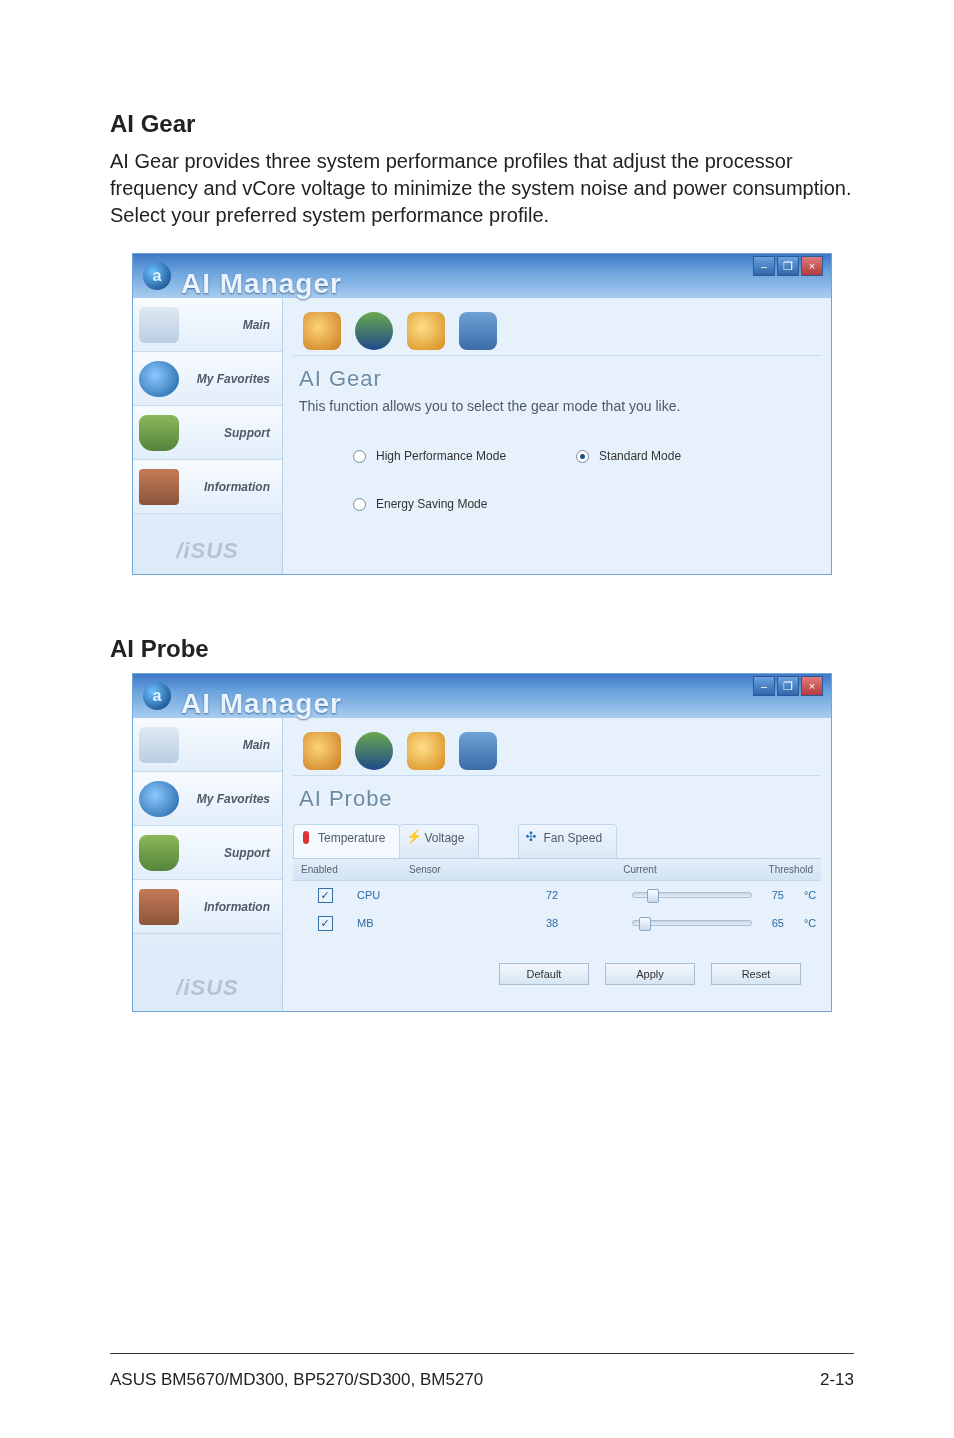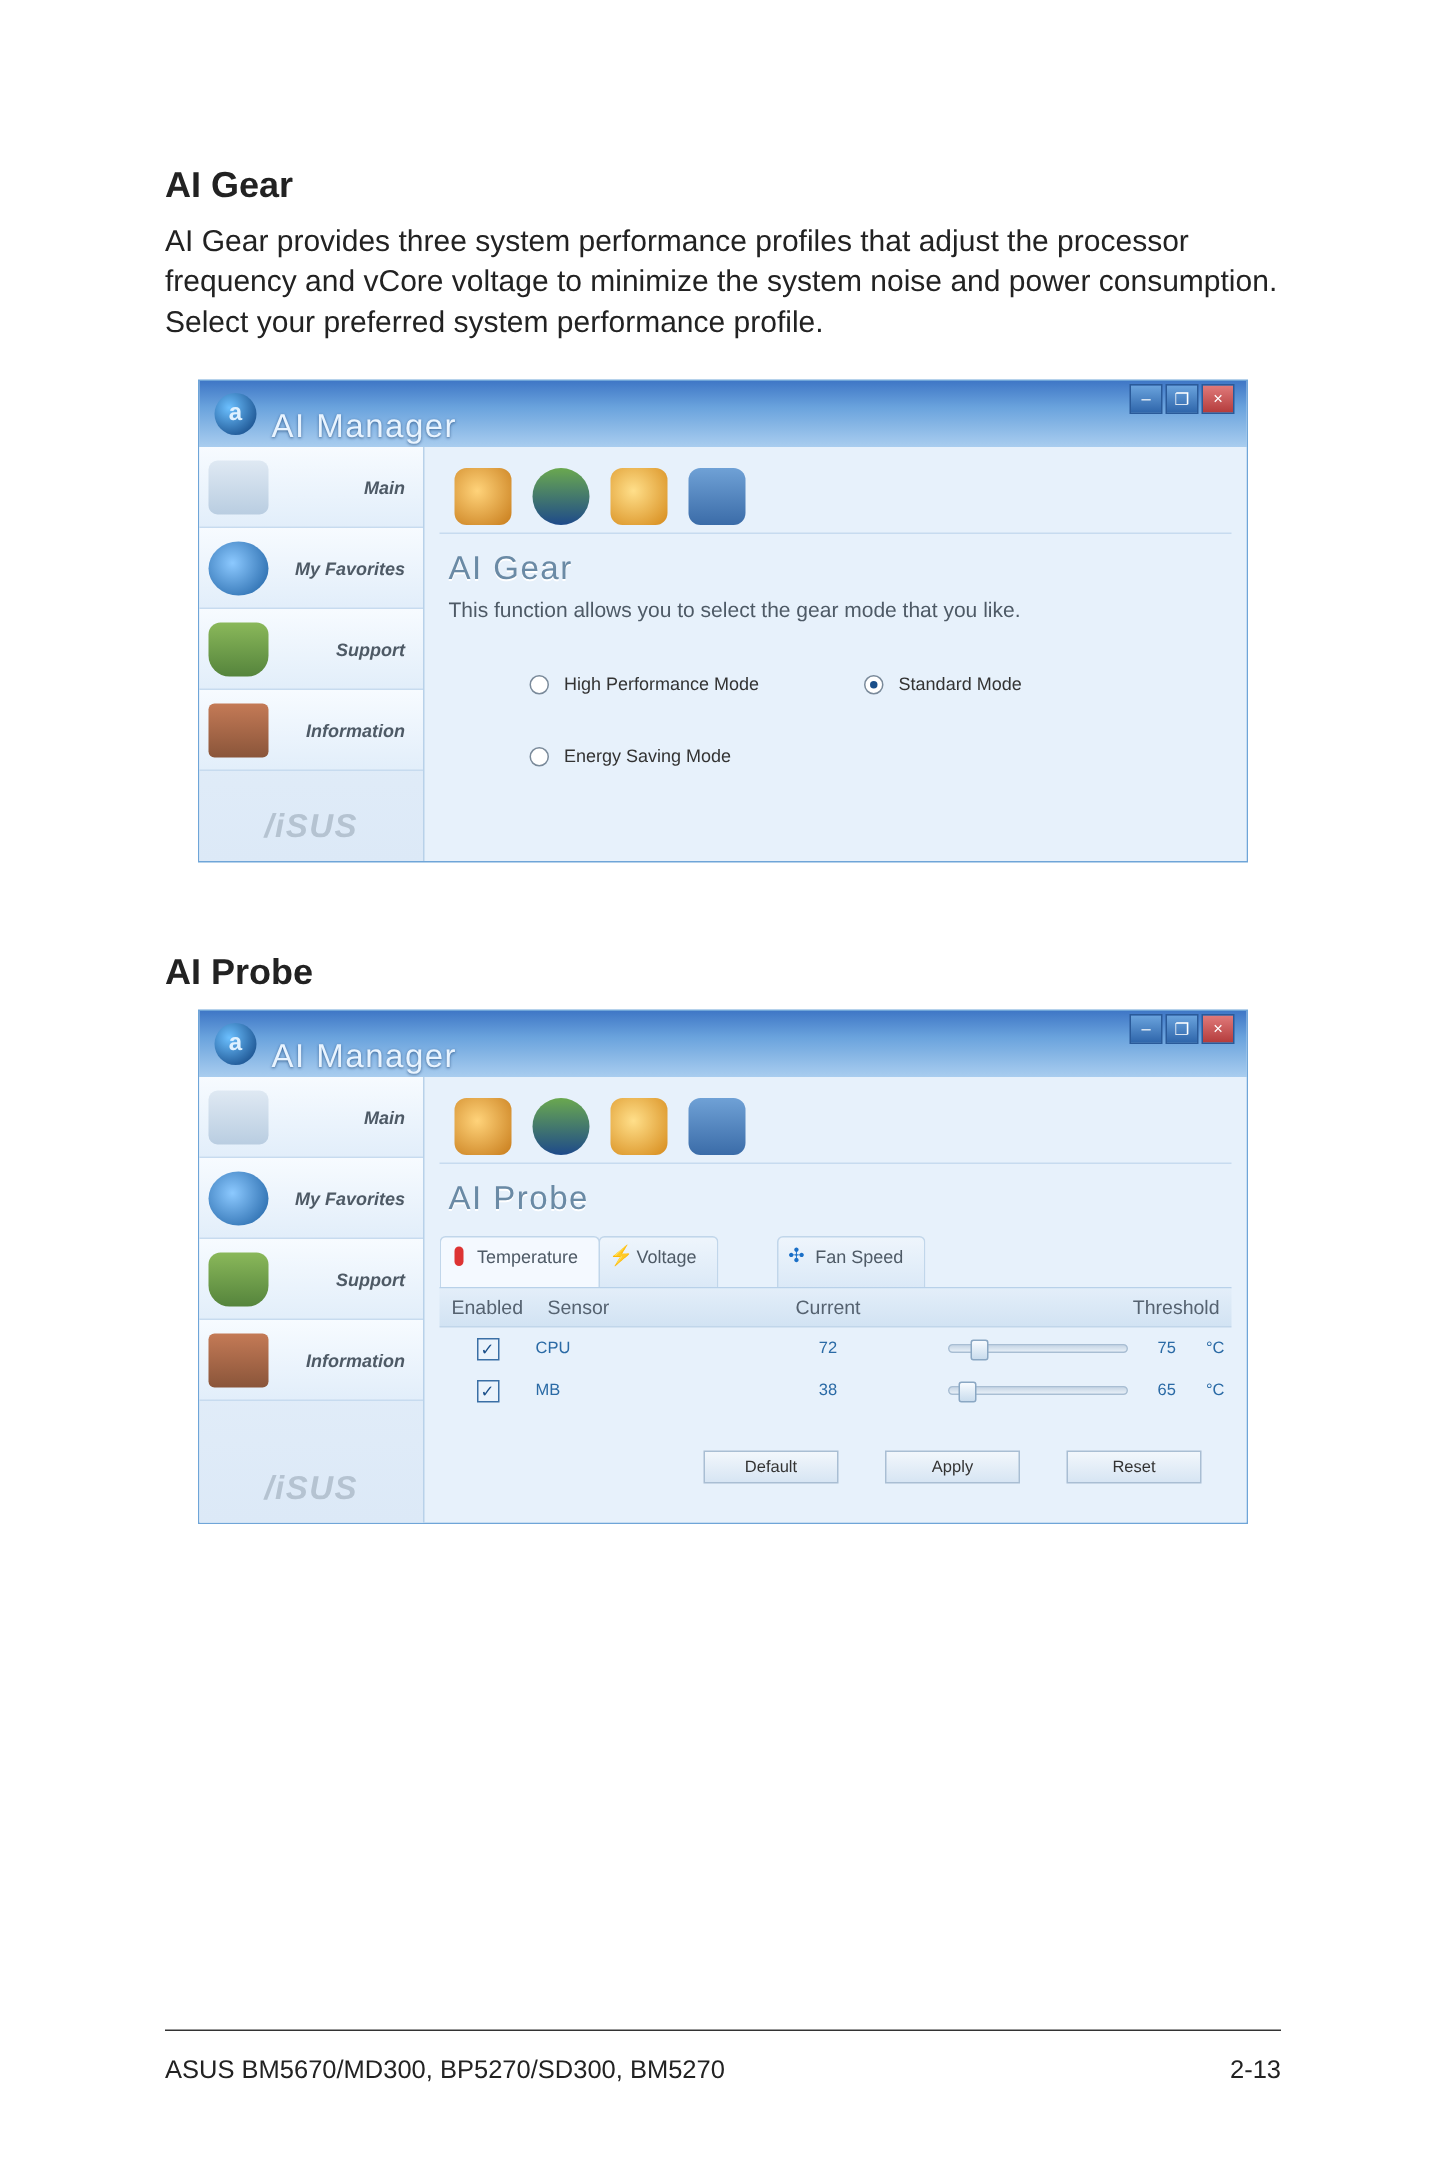--- a/index.html
+++ b/index.html
@@ -3,21 +3,21 @@
 <meta charset="utf-8">
 <style>
   * { box-sizing: border-box; margin: 0; padding: 0; }
   body { width: 954px; height: 1438px; background: #fff; font-family: Arial, Helvetica, sans-serif; color: #222; position: relative; }
   .page { padding: 110px 100px 40px 110px; }
   h2.section { font-size: 24px; font-weight: bold; margin-bottom: 10px; }
   p.desc { font-size: 20px; line-height: 1.35; margin-bottom: 24px; color: #222; }
   .shot { width: 700px; margin: 0 auto 60px auto; border: 1px solid #6fa5d8; background: linear-gradient(#d9edfb,#bcdcf4); font-size: 12px; color: #333; }
   .titlebar { height: 44px; display: flex; align-items: center; padding: 0 10px; background: linear-gradient(#3f77c6,#6aa3dd 40%,#a9cdef); position: relative; }
   .titlebar .logo { width: 28px; height: 28px; border-radius: 50%; background: radial-gradient(circle at 35% 35%, #6cc0ff, #0a3b78); margin-right: 10px; display:flex; align-items:center; justify-content:center; color:#dff1ff; font-weight:bold; font-size:16px;}
-  .titlebar .title { color: #e9f4ff; font-size: 22px; letter-spacing: 1px; font-weight: 400; text-shadow: 0 1px 2px rgba(0,40,90,.6); margin-top: 15px;}
+  .titlebar .title { color: #e9f4ff; font-size: 28px; letter-spacing: 1px; font-weight: 700; text-shadow: 0 1px 2px rgba(0,40,90,.6); margin-top: 15px;}
   .winbtns { position: absolute; right: 8px; top: 2px; display: flex; gap: 2px; }
   .winbtn { width: 22px; height: 20px; background: linear-gradient(#6aa3dd,#2f66ab); border: 1px solid #2a5a99; display:flex; align-items:center; justify-content:center; color:#fff; font-size:11px;}
   .winbtn.close { background: linear-gradient(#e07a7a,#b43c3c);}
   .body { display: flex; background: #e7f1fb; }
   .sidebar { width: 150px; background: linear-gradient(#ecf4fc,#dce9f7); border-right: 1px solid #b8d1e9; padding-bottom: 60px; position:relative;}
   .sbitem { height: 54px; display:flex; align-items:center; justify-content:flex-end; padding-right:12px; border-bottom:1px solid #c7dbef; background:linear-gradient(#f7fbff,#e2eefa); position:relative;}
   .sbicon { width:40px; height:36px; position:absolute; left:6px; top:9px; border-radius:6px;}
   .sbicon.main { background: linear-gradient(#dfe9f3,#b9cde1);}
   .sbicon.fav { background: radial-gradient(circle at 40% 40%,#8cc9ff,#1a5da0); border-radius:50%;}
   .sbicon.support{ background: linear-gradient(#8ab85a,#55843c); border-radius:8px 8px 14px 14px;}
@@ -39,31 +39,31 @@
   .rdot { width:13px; height:13px; border:1px solid #7a8a9a; border-radius:50%; background:#fff; display:inline-block; position:relative;}
   .rdot.sel::after{content:''; position:absolute; left:3px; top:3px; width:5px; height:5px; border-radius:50%; background:#1a4f8a;}
   
   .tabs { display:flex; border-bottom:1px solid #b8d1e9; margin-top:6px;}
   .tab { padding:6px 14px 13px 24px; font-size:12px; color:#4e5a66; background:linear-gradient(#eef5fc,#dbe9f7); border:1px solid #c1d6ea; border-bottom:none; margin-right:-1px; position:relative; border-radius:4px 4px 0 0;}
   .tab.active{ background:#f4f9ff; z-index:2;}
   .tab .ticon{position:absolute; left:6px; top:6px; width:12px; height:12px;}
   .ticon.temp{background:linear-gradient(#d33,#d33); width:6px; border-radius:3px; left:9px; height:13px;}
   .ticon.volt{color:#1a6fc7; font-size:13px; left:6px; top:4px; width:auto; height:auto;}
   .ticon.fan{color:#1a6fc7; font-size:13px; left:6px; top:4px; width:auto; height:auto;}
-  .tableHead { display:flex; background:linear-gradient(#e3eef9,#d2e3f3); font-size:13px; color:#556270; border-bottom:1px solid #c1d6ea;}
+  .tableHead { display:flex; background:linear-gradient(#e3eef9,#d2e3f3); font-size:10px; color:#556270; border-bottom:1px solid #c1d6ea;gap:44px;}
   .tableHead div{padding:5px 8px;}
   .c-en{width:64px;} .c-sen{width:120px;} .c-cur{width:150px; text-align:center;} .c-thr{flex:1; text-align:right;}
   .tableRow { display:flex; align-items:center; font-size:11px; color:#2a6aa5; height:28px;}
   .tableRow .c-en{display:flex; justify-content:center;}
   .chk{width:15px; height:15px; border:1px solid #3a6fa5; background:#eaf3fc; display:inline-flex; align-items:center; justify-content:center; color:#1a4f8a; font-size:11px;}
   .slider{ width:120px; height:6px; background:linear-gradient(#c7d6e5,#e7eff7); border:1px solid #a9bed3; border-radius:3px; position:relative; display:inline-block; vertical-align:middle;}
   .slider .thumb{position:absolute; top:-4px; width:12px; height:14px; background:linear-gradient(#f7fbff,#c9dced); border:1px solid #8aa7c3; border-radius:2px;}
   .thrwrap{flex:1; display:flex; align-items:center; justify-content:center; gap:20px;}
   .deg{color:#2a6aa5;}
-  .btns { display:flex; justify-content:flex-end; gap:31px; padding:26px 20px 6px 0;}
+  .btns { display:flex; justify-content:flex-end; gap:16px; padding:26px 20px 6px 0;}
   .btn { width:90px; height:22px; font-size:11px; color:#333; background:linear-gradient(#f2f7fc,#d7e5f3); border:1px solid #a9bed3; display:flex; align-items:center; justify-content:center;}
   .footer { position:absolute; bottom:48px; left:110px; right:100px; border-top:1px solid #333; padding-top:16px; display:flex; justify-content:space-between; font-size:17px; color:#222;}
 </style>
 </head>
 <body>
 
 <div class="page">
 
   <h2 class="section">AI Gear</h2>
   <p class="desc">AI Gear provides three system performance profiles that adjust the processor frequency and vCore voltage to minimize the system noise and power consumption. Select your preferred system performance profile.</p>

